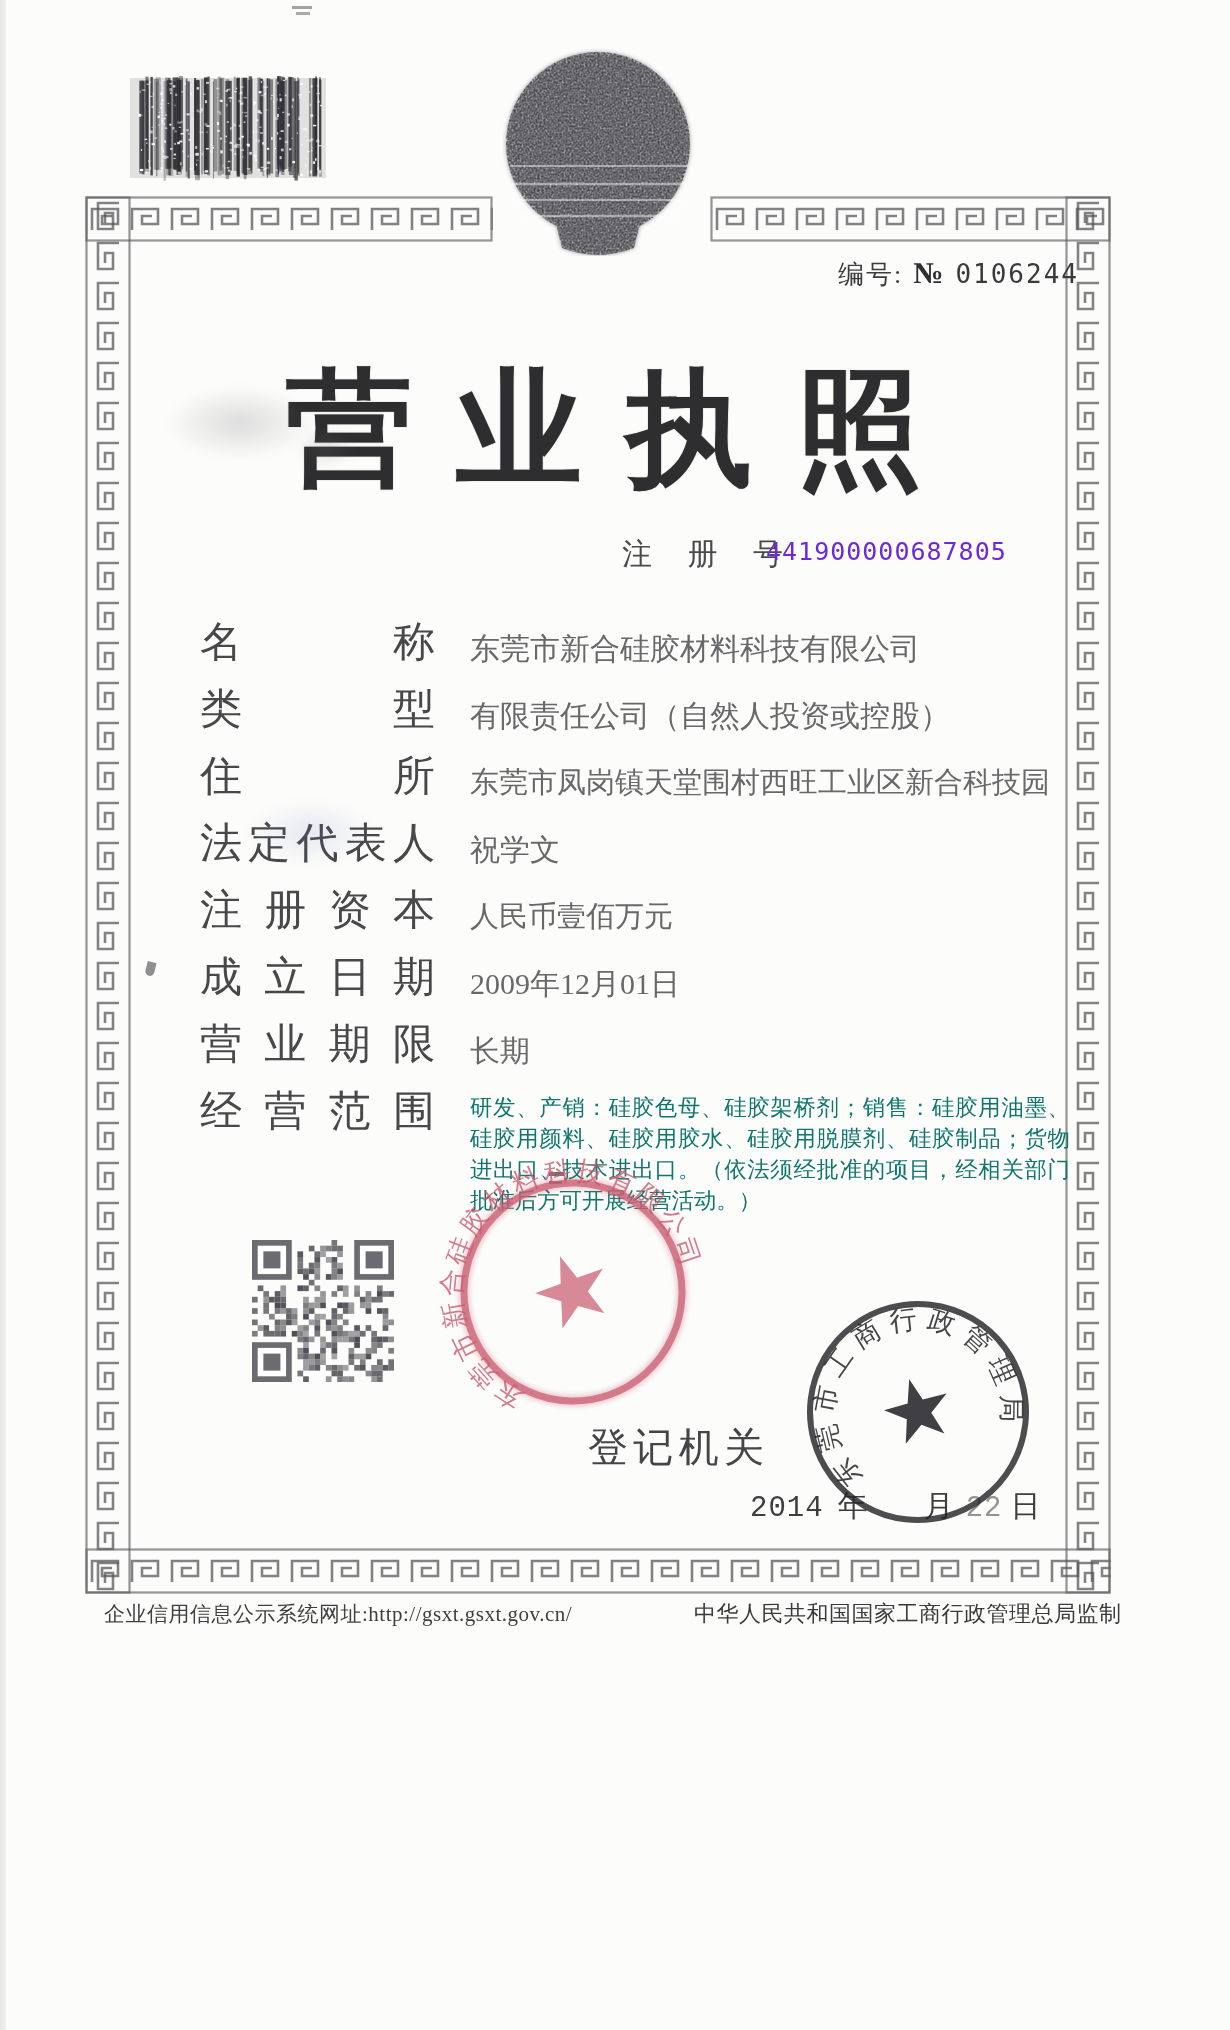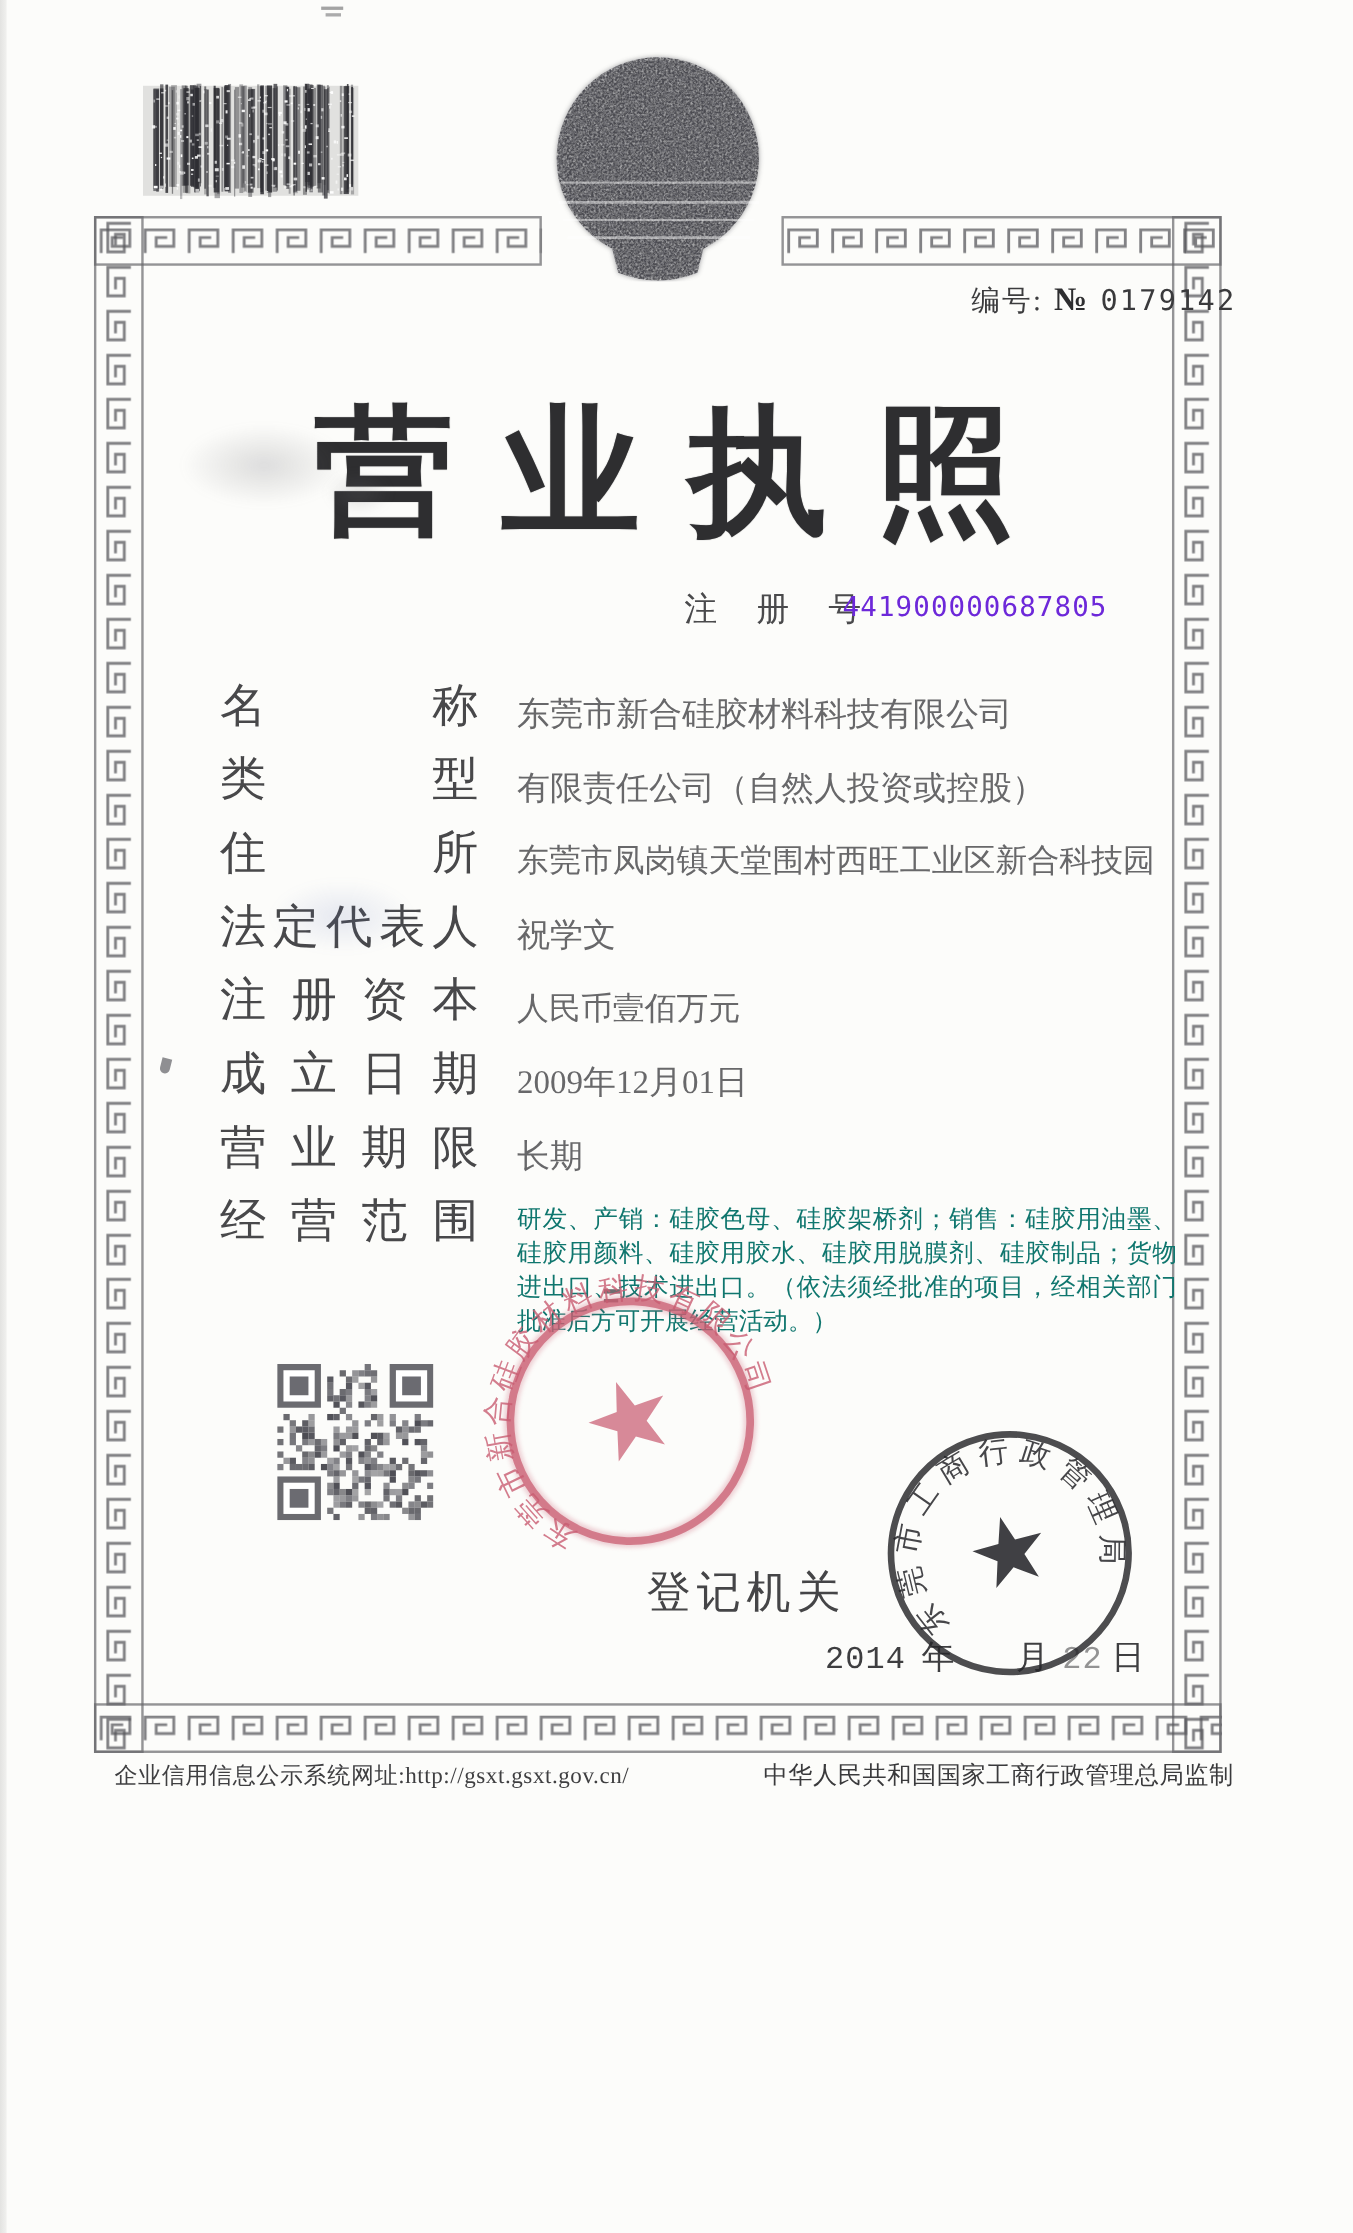--- a/index.html
+++ b/index.html
@@ -2,21 +2,21 @@
 <html><head>
 <meta charset="utf-8">
 <style>
   html,body{margin:0;padding:0;background:#ffffff;}
   .page{position:relative;width:1230px;height:2030px;background:#fcfcfa;overflow:hidden;
         font-family:"Liberation Serif",serif;color:#3a3a3a;}
   .abs{position:absolute;}
   
   .strip{position:absolute;opacity:.82;}
   
-  .serial{position:absolute;left:838px;top:256px;display:flex;align-items:baseline;margin-left:45px;}
+  .serial{position:absolute;left:838px;top:256px;display:flex;align-items:baseline;}
   .serial-label{font-size:26px;color:#3c3c3e;letter-spacing:2px;}
   .serial-no{font-size:30px;font-weight:bold;margin-left:10px;color:#2e2e30;}
   .serial-num{font-family:"DejaVu Sans Mono",monospace;font-size:26px;margin-left:12px;
               color:#3a3a3c;letter-spacing:2px;}
   
   .title{position:absolute;left:286px;top:346px;width:660px;text-align:center;
          font-size:126px;font-weight:900;letter-spacing:44px;color:#2e2e30;
          font-family:"Liberation Sans",sans-serif;white-space:nowrap;
          text-shadow:0 0 1px rgba(46,46,48,.6);}
   
@@ -492,21 +492,21 @@
             <path d="M7,34 V13 H33 V28 H17 V20 H27" fill="none" stroke="#58585c" stroke-width="2.6" opacity="0.9"></path>
           </pattern>
         </defs>
         <rect width="1026" height="46" fill="url(#mp4)"></rect>
         <rect x="1.5" y="1.5" width="1023" height="43" fill="none" stroke="#66666a" stroke-width="2.2" opacity="0.85"></rect>
       </svg></div>
 
   <div class="serial">
     <span class="serial-label">编号:</span>
     <span class="serial-no">№</span>
-    <span class="serial-num">0179142</span>
+    <span class="serial-num">0106244</span>
   </div>
 
   <div class="title">营业执照</div>
 
   <div class="regline-label">注 册 号</div>
   <div class="regline-num">441900000687805</div>
 
   <div class="row" style="top:620px">
     <div class="flabel">
         <span>名</span>

